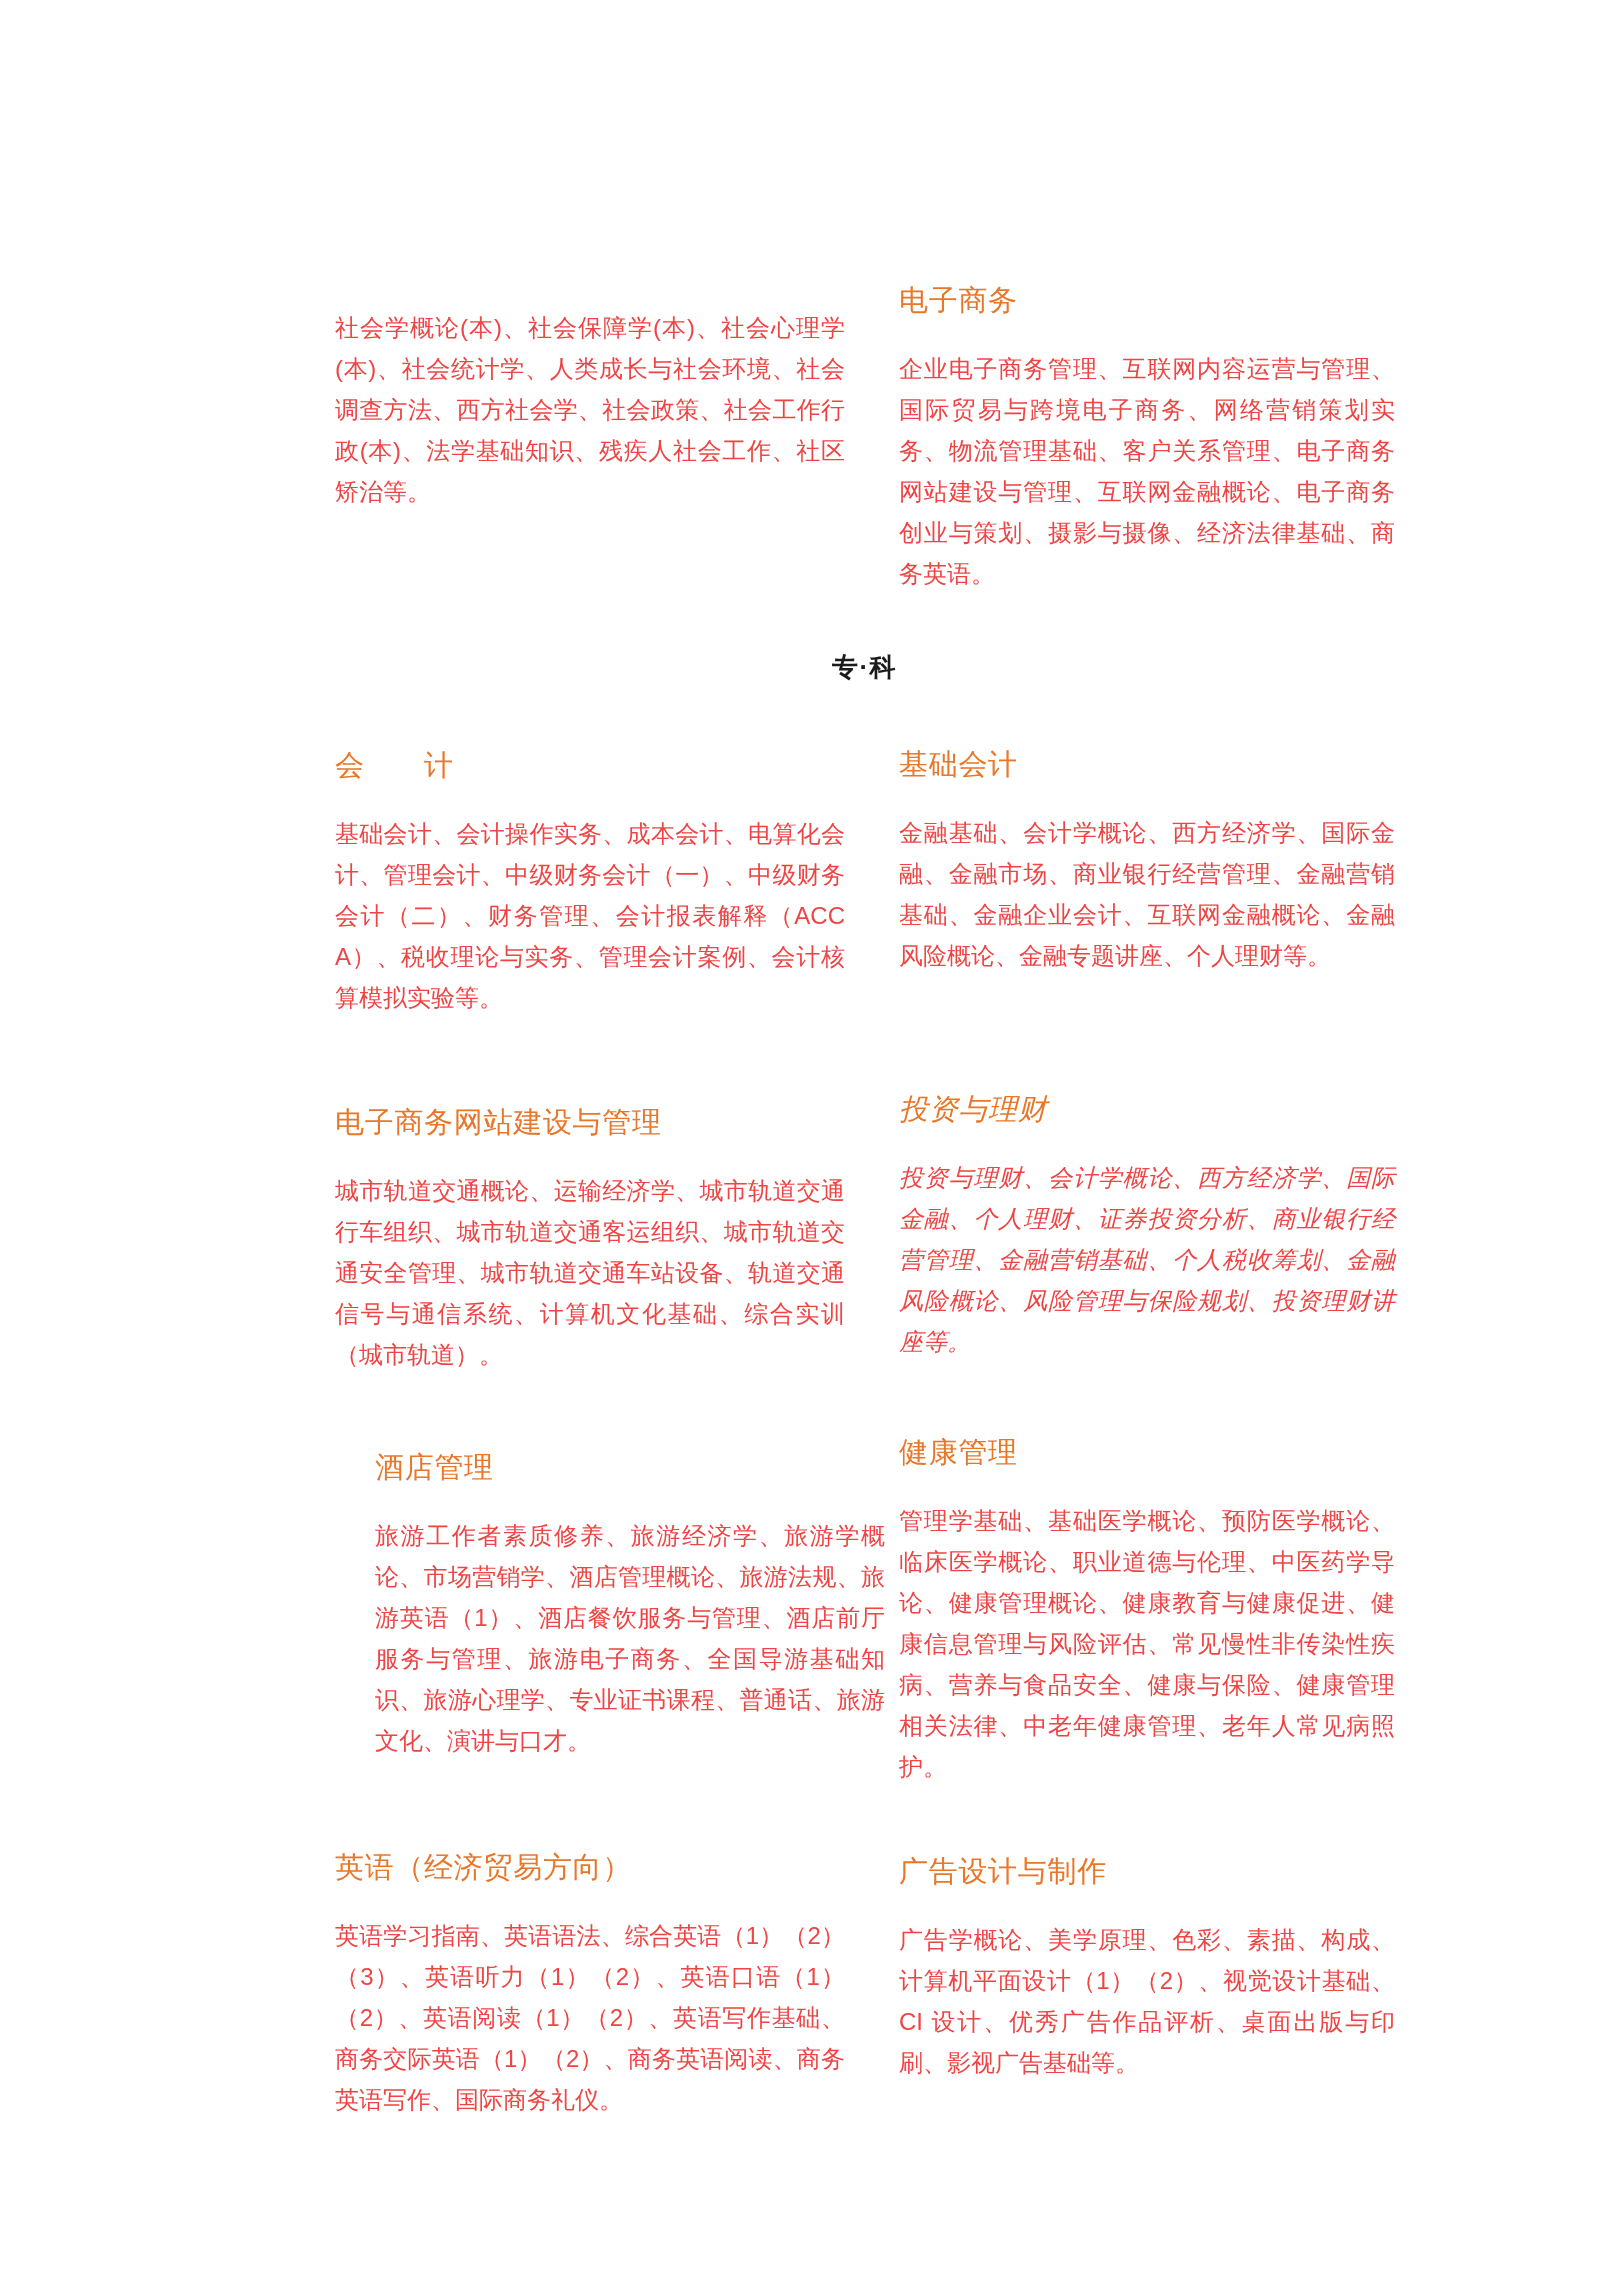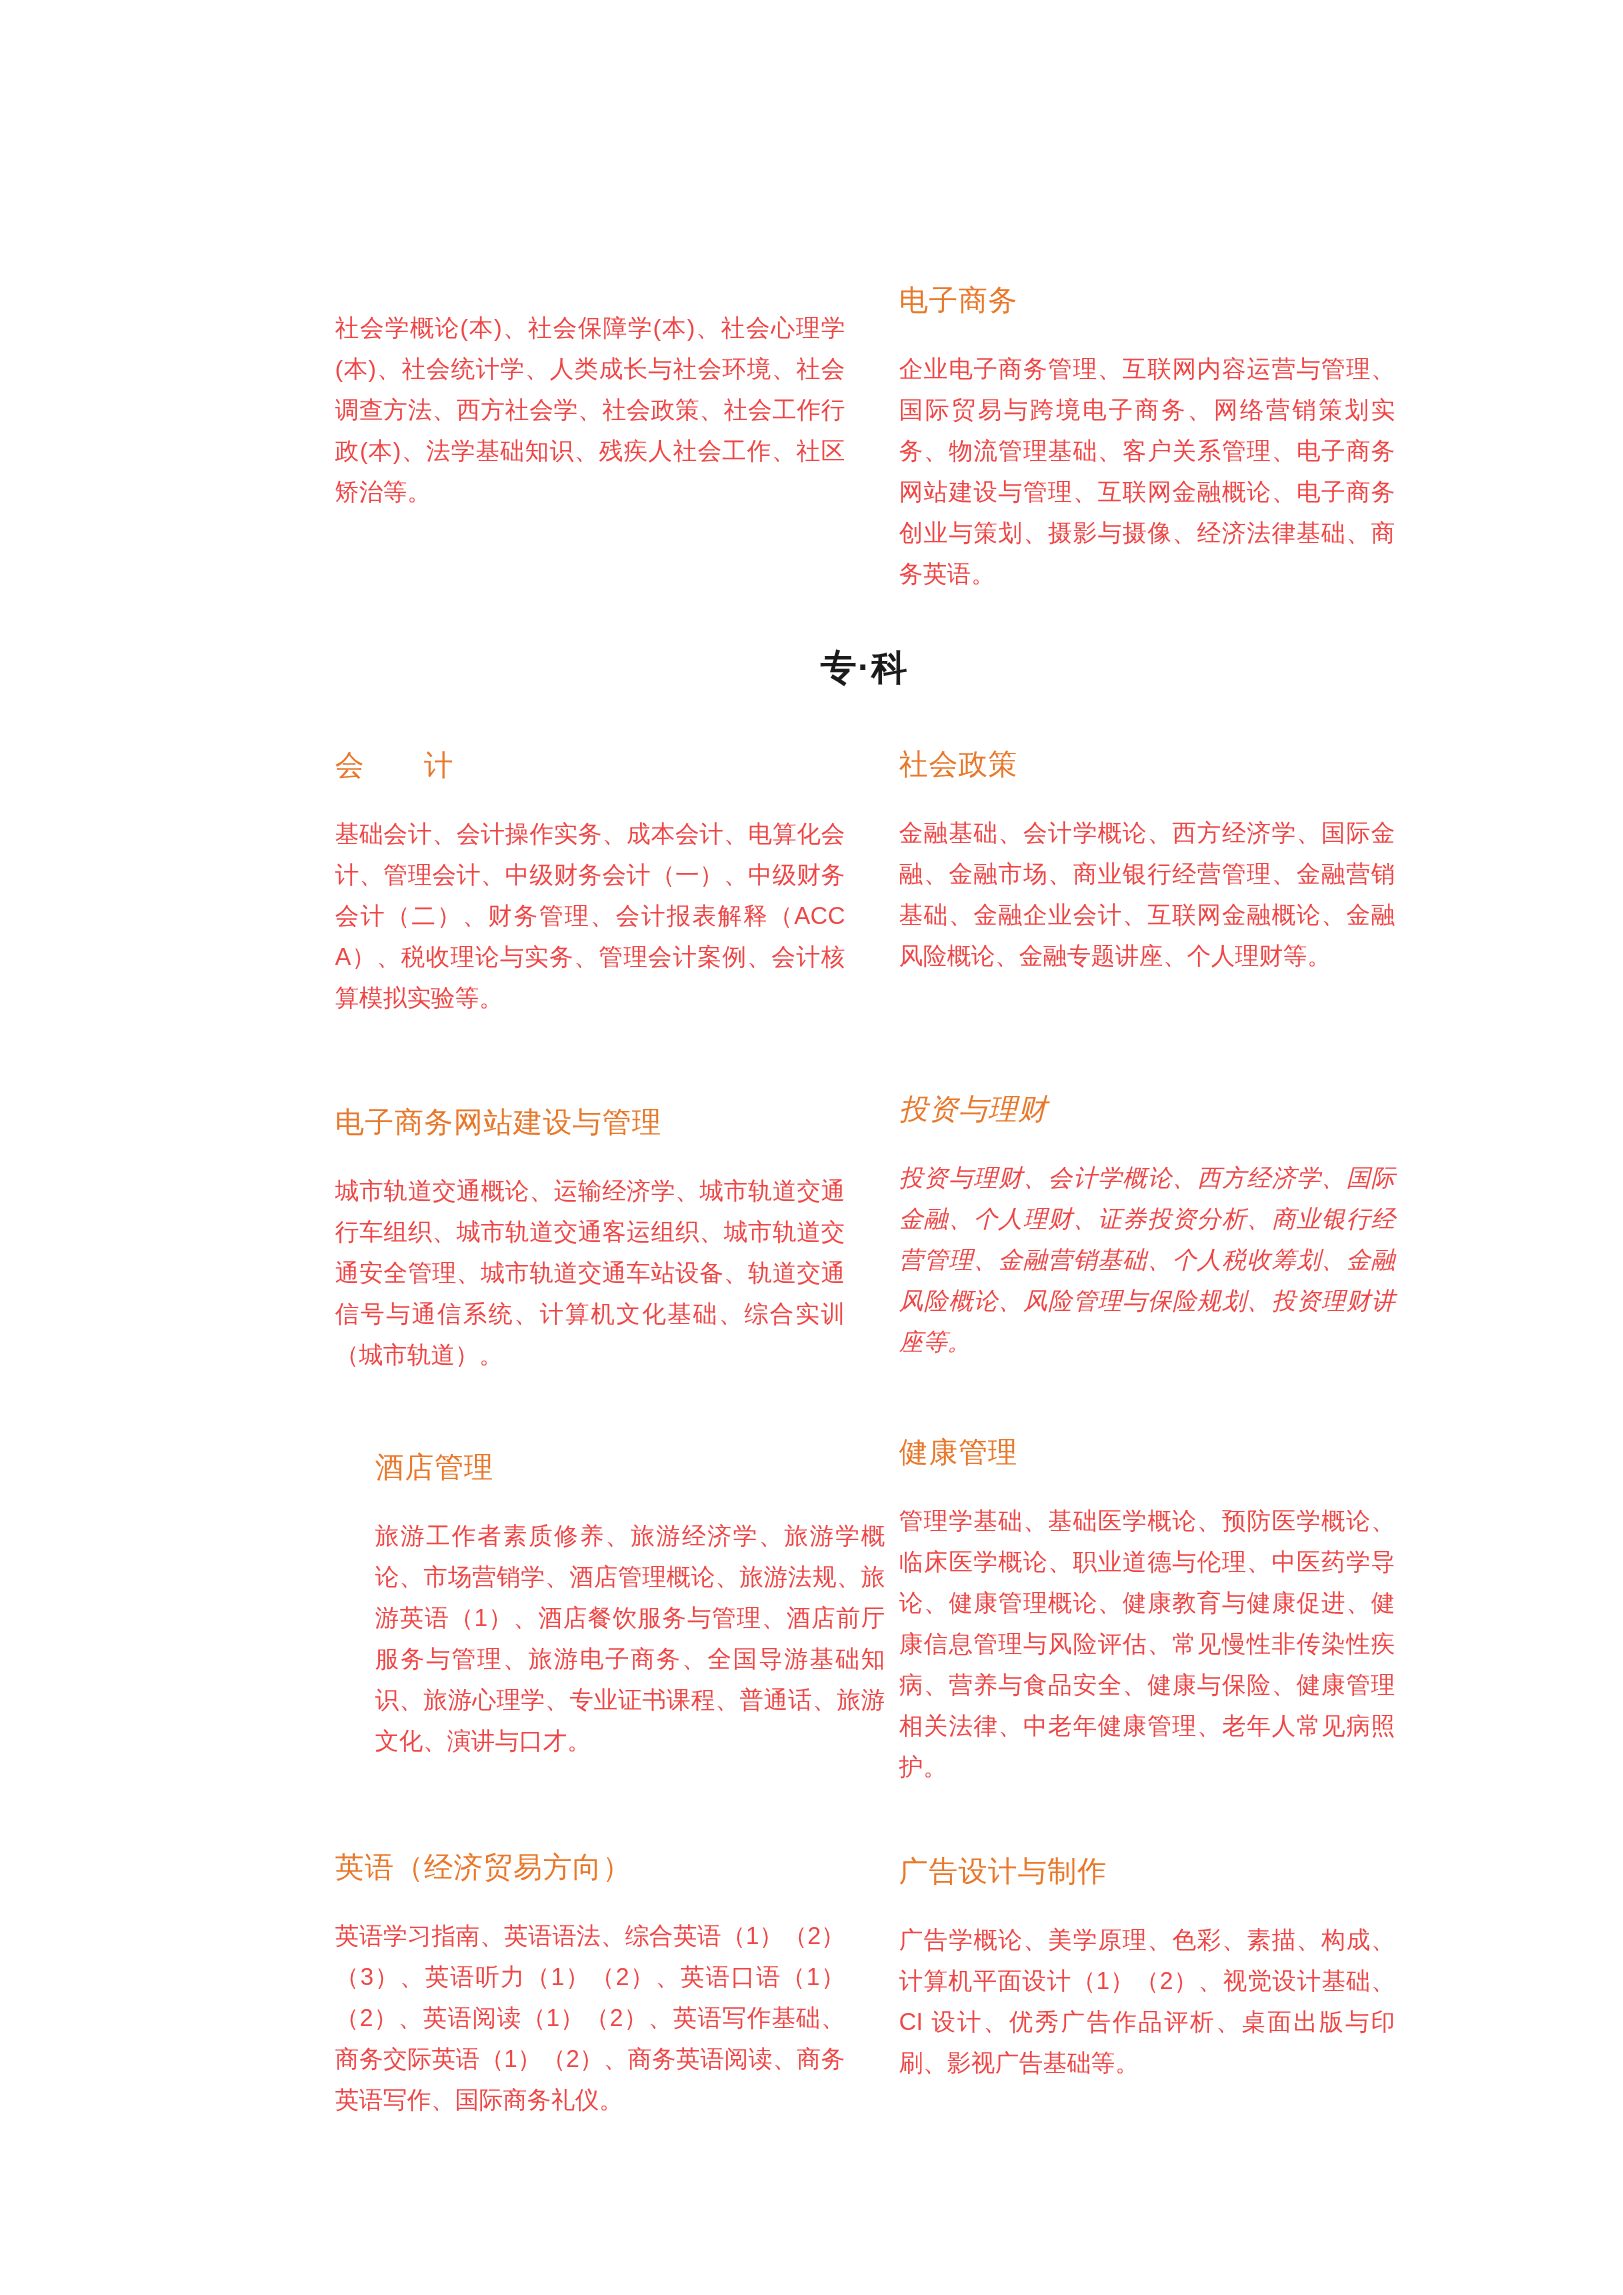--- a/index.html
+++ b/index.html
@@ -35,21 +35,21 @@
     color: #ef4444;
     text-align: justify;
     text-justify: inter-ideograph;
     word-break: break-all;
   }
   .level-divider {
     position: absolute;
     left: 335px;
     width: 1059px;
     text-align: center;
-    font-size: 36px;
+    font-size: 26px;
     line-height: 37px;
     font-weight: bold;
     color: #1A1A1A;
     letter-spacing: 1.4px;
   }
 </style>
 </head>
 <body>
 
 <div class="page">
@@ -64,21 +64,21 @@
   </section>
 
   <div class="level-divider" style="top:649px;">专·科</div>
 
   <section class="course-section col-left" style="top:747px;">
     <h2>会　　计</h2>
     <p>基础会计、会计操作实务、成本会计、电算化会计、管理会计、中级财务会计（一）、中级财务会计（二）、财务管理、会计报表解释（ACCA）、税收理论与实务、管理会计案例、会计核算模拟实验等。</p>
   </section>
 
   <section class="course-section col-right" style="top:746px;">
-    <h2>社会政策</h2>
+    <h2>基础会计</h2>
     <p>金融基础、会计学概论、西方经济学、国际金融、金融市场、商业银行经营管理、金融营销基础、金融企业会计、互联网金融概论、金融风险概论、金融专题讲座、个人理财等。</p>
   </section>
 
   <section class="course-section col-left" style="top:1104px;">
     <h2>电子商务网站建设与管理</h2>
     <p>城市轨道交通概论、运输经济学、城市轨道交通行车组织、城市轨道交通客运组织、城市轨道交通安全管理、城市轨道交通车站设备、轨道交通信号与通信系统、计算机文化基础、综合实训（城市轨道）。</p>
   </section>
 
   <section class="course-section col-right" style="top:1091px;font-style:italic;">
     <h2>投资与理财</h2>

